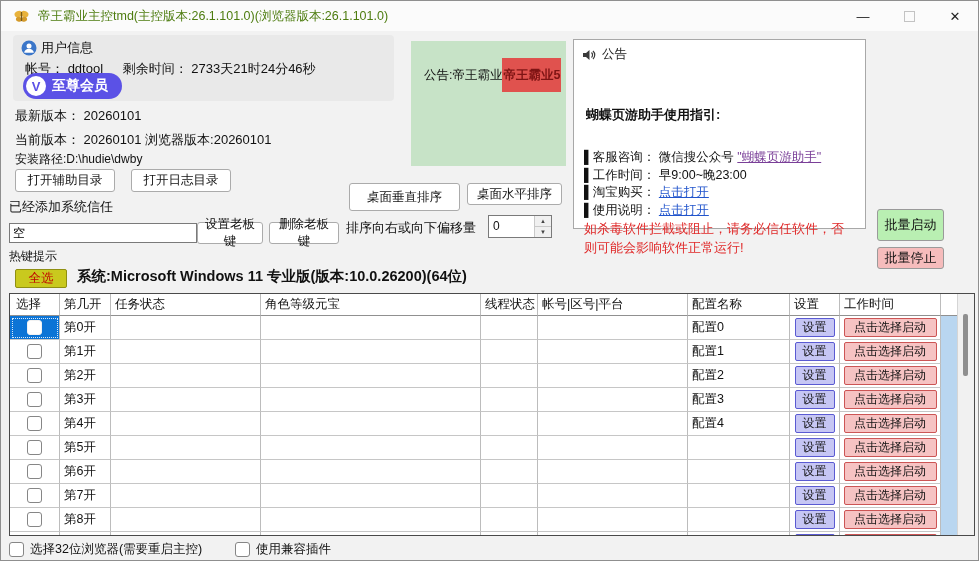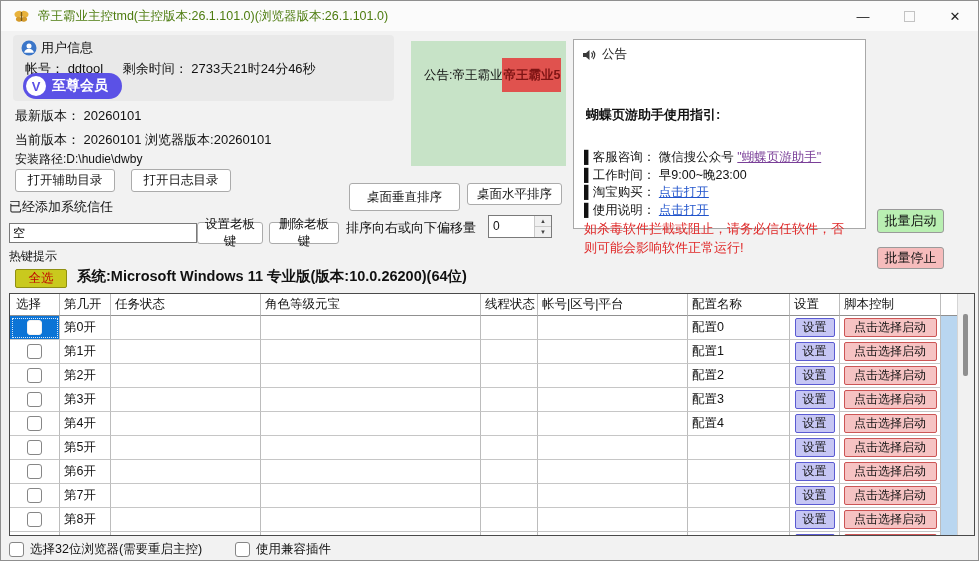--- a/index.html
+++ b/index.html
@@ -48,21 +48,21 @@
   .ann{left:572px;top:38px;width:293px;height:190px;background:#fff;border:1px solid #a8a8a8;box-sizing:border-box;}
   .ann-head{position:absolute;left:8px;top:6px;display:flex;align-items:center;font-size:12.5px;color:#222;}
   .ann-head svg{margin-right:6px;}
   .ann-guide{position:absolute;left:12px;top:66px;font-size:13px;font-weight:bold;}
   .ann-lines{position:absolute;left:10px;top:109px;font-size:12.5px;line-height:17.5px;}
   .ann-lines a{cursor:pointer;}
   .link-blue{color:#2255cc;text-decoration:underline;}
   .link-purple{color:#7a3f98;text-decoration:underline;}
   .ann-warning{position:absolute;left:10px;top:179px;width:272px;font-size:13px;color:#e02a2a;line-height:19px;}
   
-  .batch-start{left:876px;top:208px;width:67px;height:24px;background:#b9efb2;border:1px solid #9a9a9a;font-size:13px;border-radius:3px;}
+  .batch-start{left:876px;top:208px;width:67px;height:32px;background:#b9efb2;border:1px solid #9a9a9a;font-size:13px;border-radius:3px;}
   .batch-stop{left:876px;top:246px;width:67px;height:22px;background:#f6bcbc;border:1px solid #9a9a9a;font-size:13px;border-radius:3px;}
   
   .table{left:8px;top:292px;width:966px;height:243px;background:#fff;border:1px solid #4a4a4a;box-sizing:border-box;overflow:hidden;}
   .tbody{position:absolute;left:0;top:0;right:16px;bottom:0;}
   .trow{display:flex;height:24px;box-sizing:border-box;}
   .thead{height:22px;}
   .cell{box-sizing:border-box;border-right:1px solid #bcbcbc;border-bottom:1px solid #c6c6c6;
     font-size:12.5px;display:flex;align-items:center;padding-left:4px;overflow:hidden;white-space:nowrap;}
   .thead .cell{border-bottom:1px solid #909090;font-size:12.5px;}
   .c-select{width:50px;justify-content:center;padding-left:0;}
@@ -198,21 +198,21 @@
     <div class="tbody">
       <div class="trow thead">
           <div class="cell c-select">选择</div>
           <div class="cell c-index">第几开</div>
           <div class="cell c-task">任务状态</div>
           <div class="cell c-role">角色等级元宝</div>
           <div class="cell c-thread">线程状态</div>
           <div class="cell c-account">帐号|区号|平台</div>
           <div class="cell c-config">配置名称</div>
           <div class="cell c-set">设置</div>
-          <div class="cell c-script">脚本控制</div>
+          <div class="cell c-script">工作时间</div>
           <div class="cell c-filler"></div>
         </div>
     <div class="trow">
     <div class="cell c-select selected">
             <span class="cbx"></span>
           </div>
     <div class="cell c-index">第0开</div>
     <div class="cell c-task"></div>
     <div class="cell c-role"></div>
     <div class="cell c-thread"></div>

